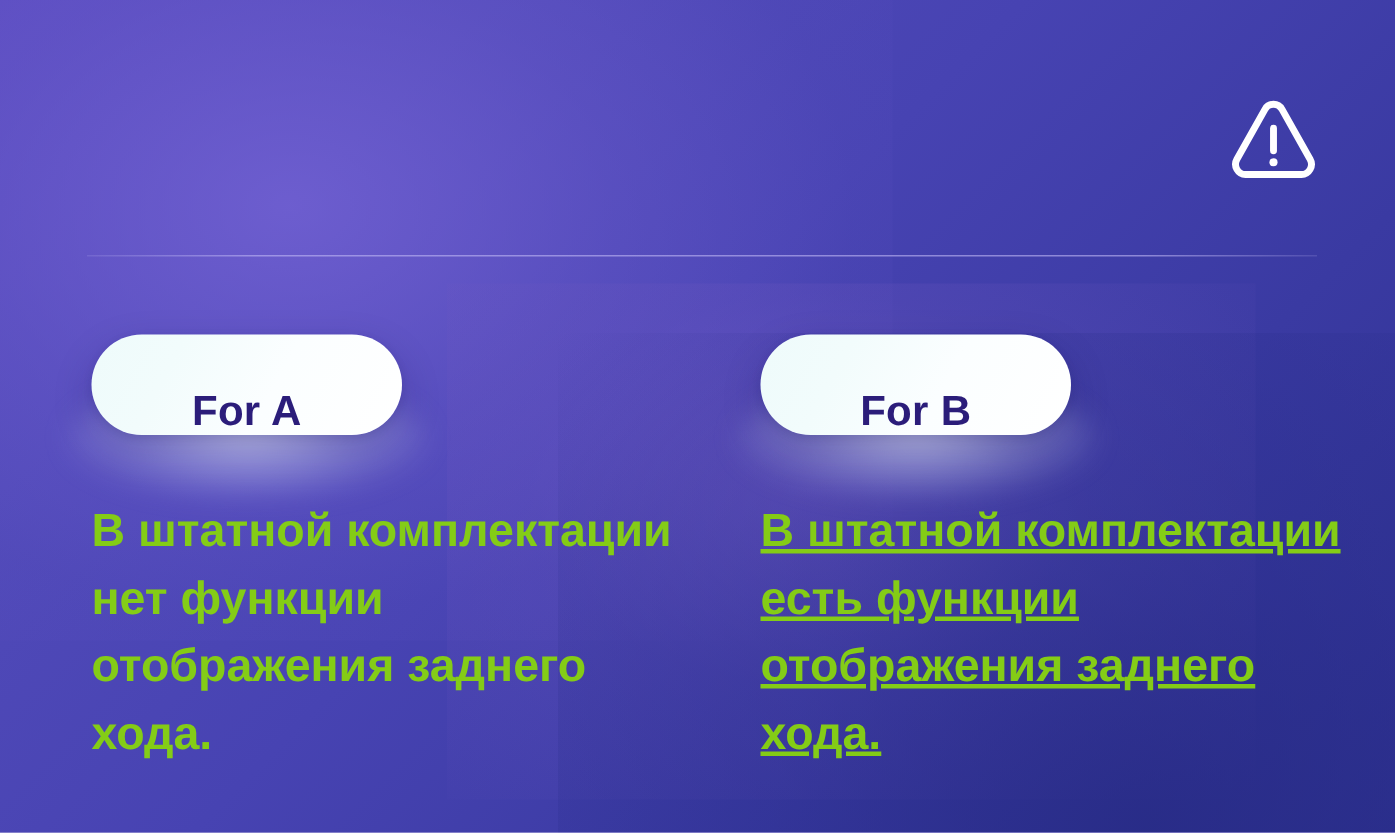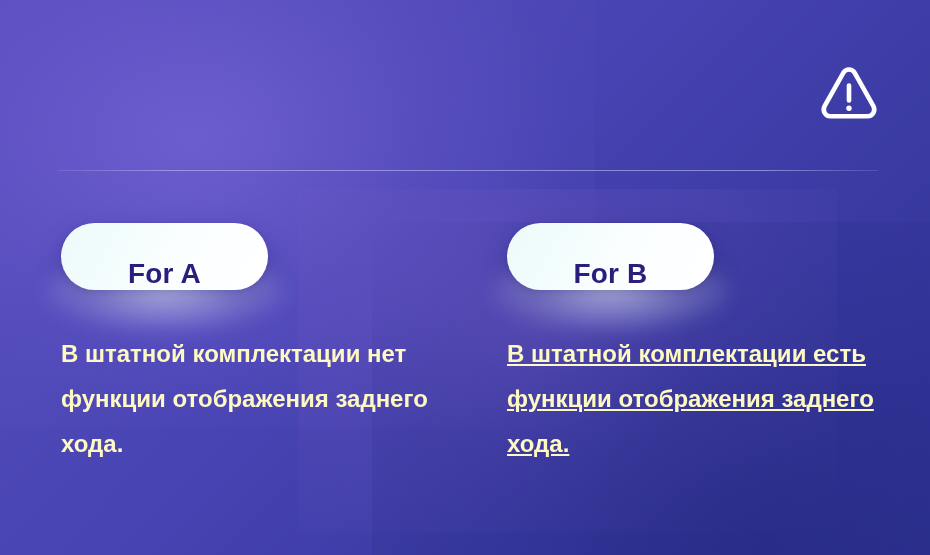--- a/index.html
+++ b/index.html
@@ -182,24 +182,24 @@
     letter-spacing: 0.2px;
     color: #2b1d7a;
   }
 
   .note {
     position: absolute;
     top: 108px;
     left: 0;
     width: 392px;
     margin: 0;
-    font-size: 24px;
+    font-size: 31px;
     line-height: 45px;
     font-weight: 700;
-    color: #fef9c3;
+    color: #84cc16;
   }
   .column.col-b .note { width: 396px; text-decoration: underline; }
 </style>
 </head>
 <body>
 
 <div class="slide">
 
   <div class="bg-base"></div>
   <div class="bg-bloom-a"></div>

